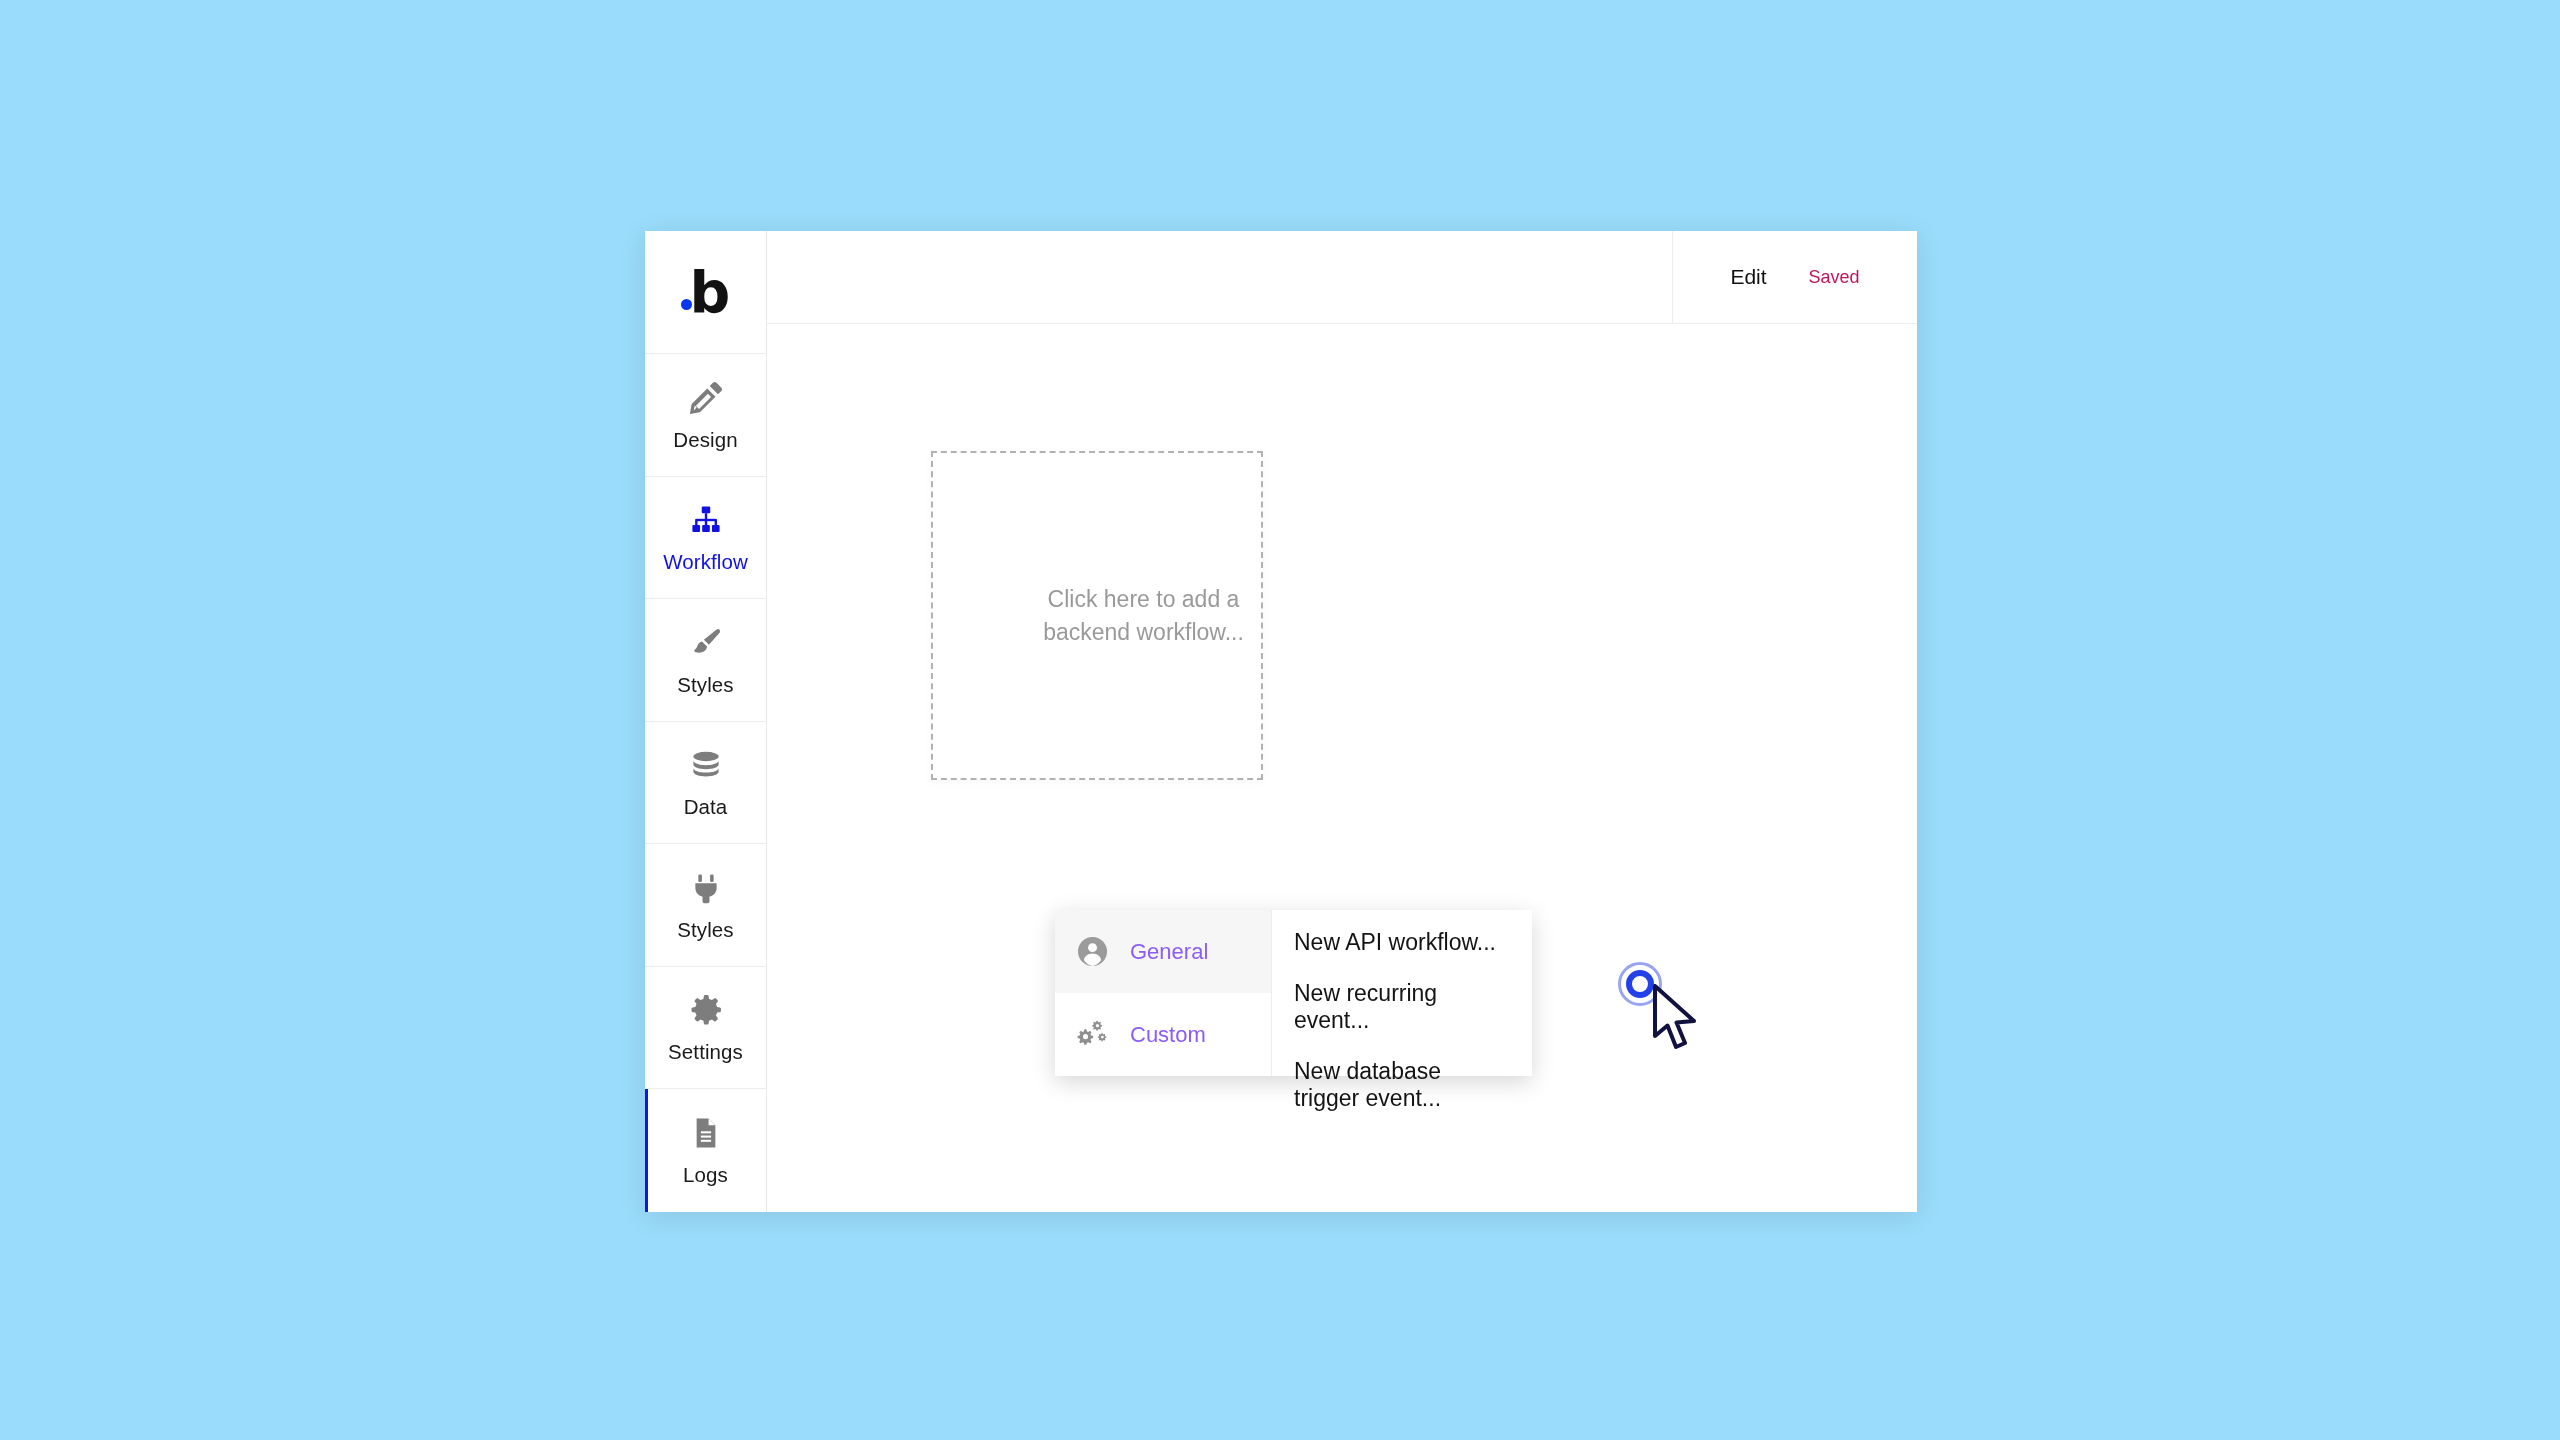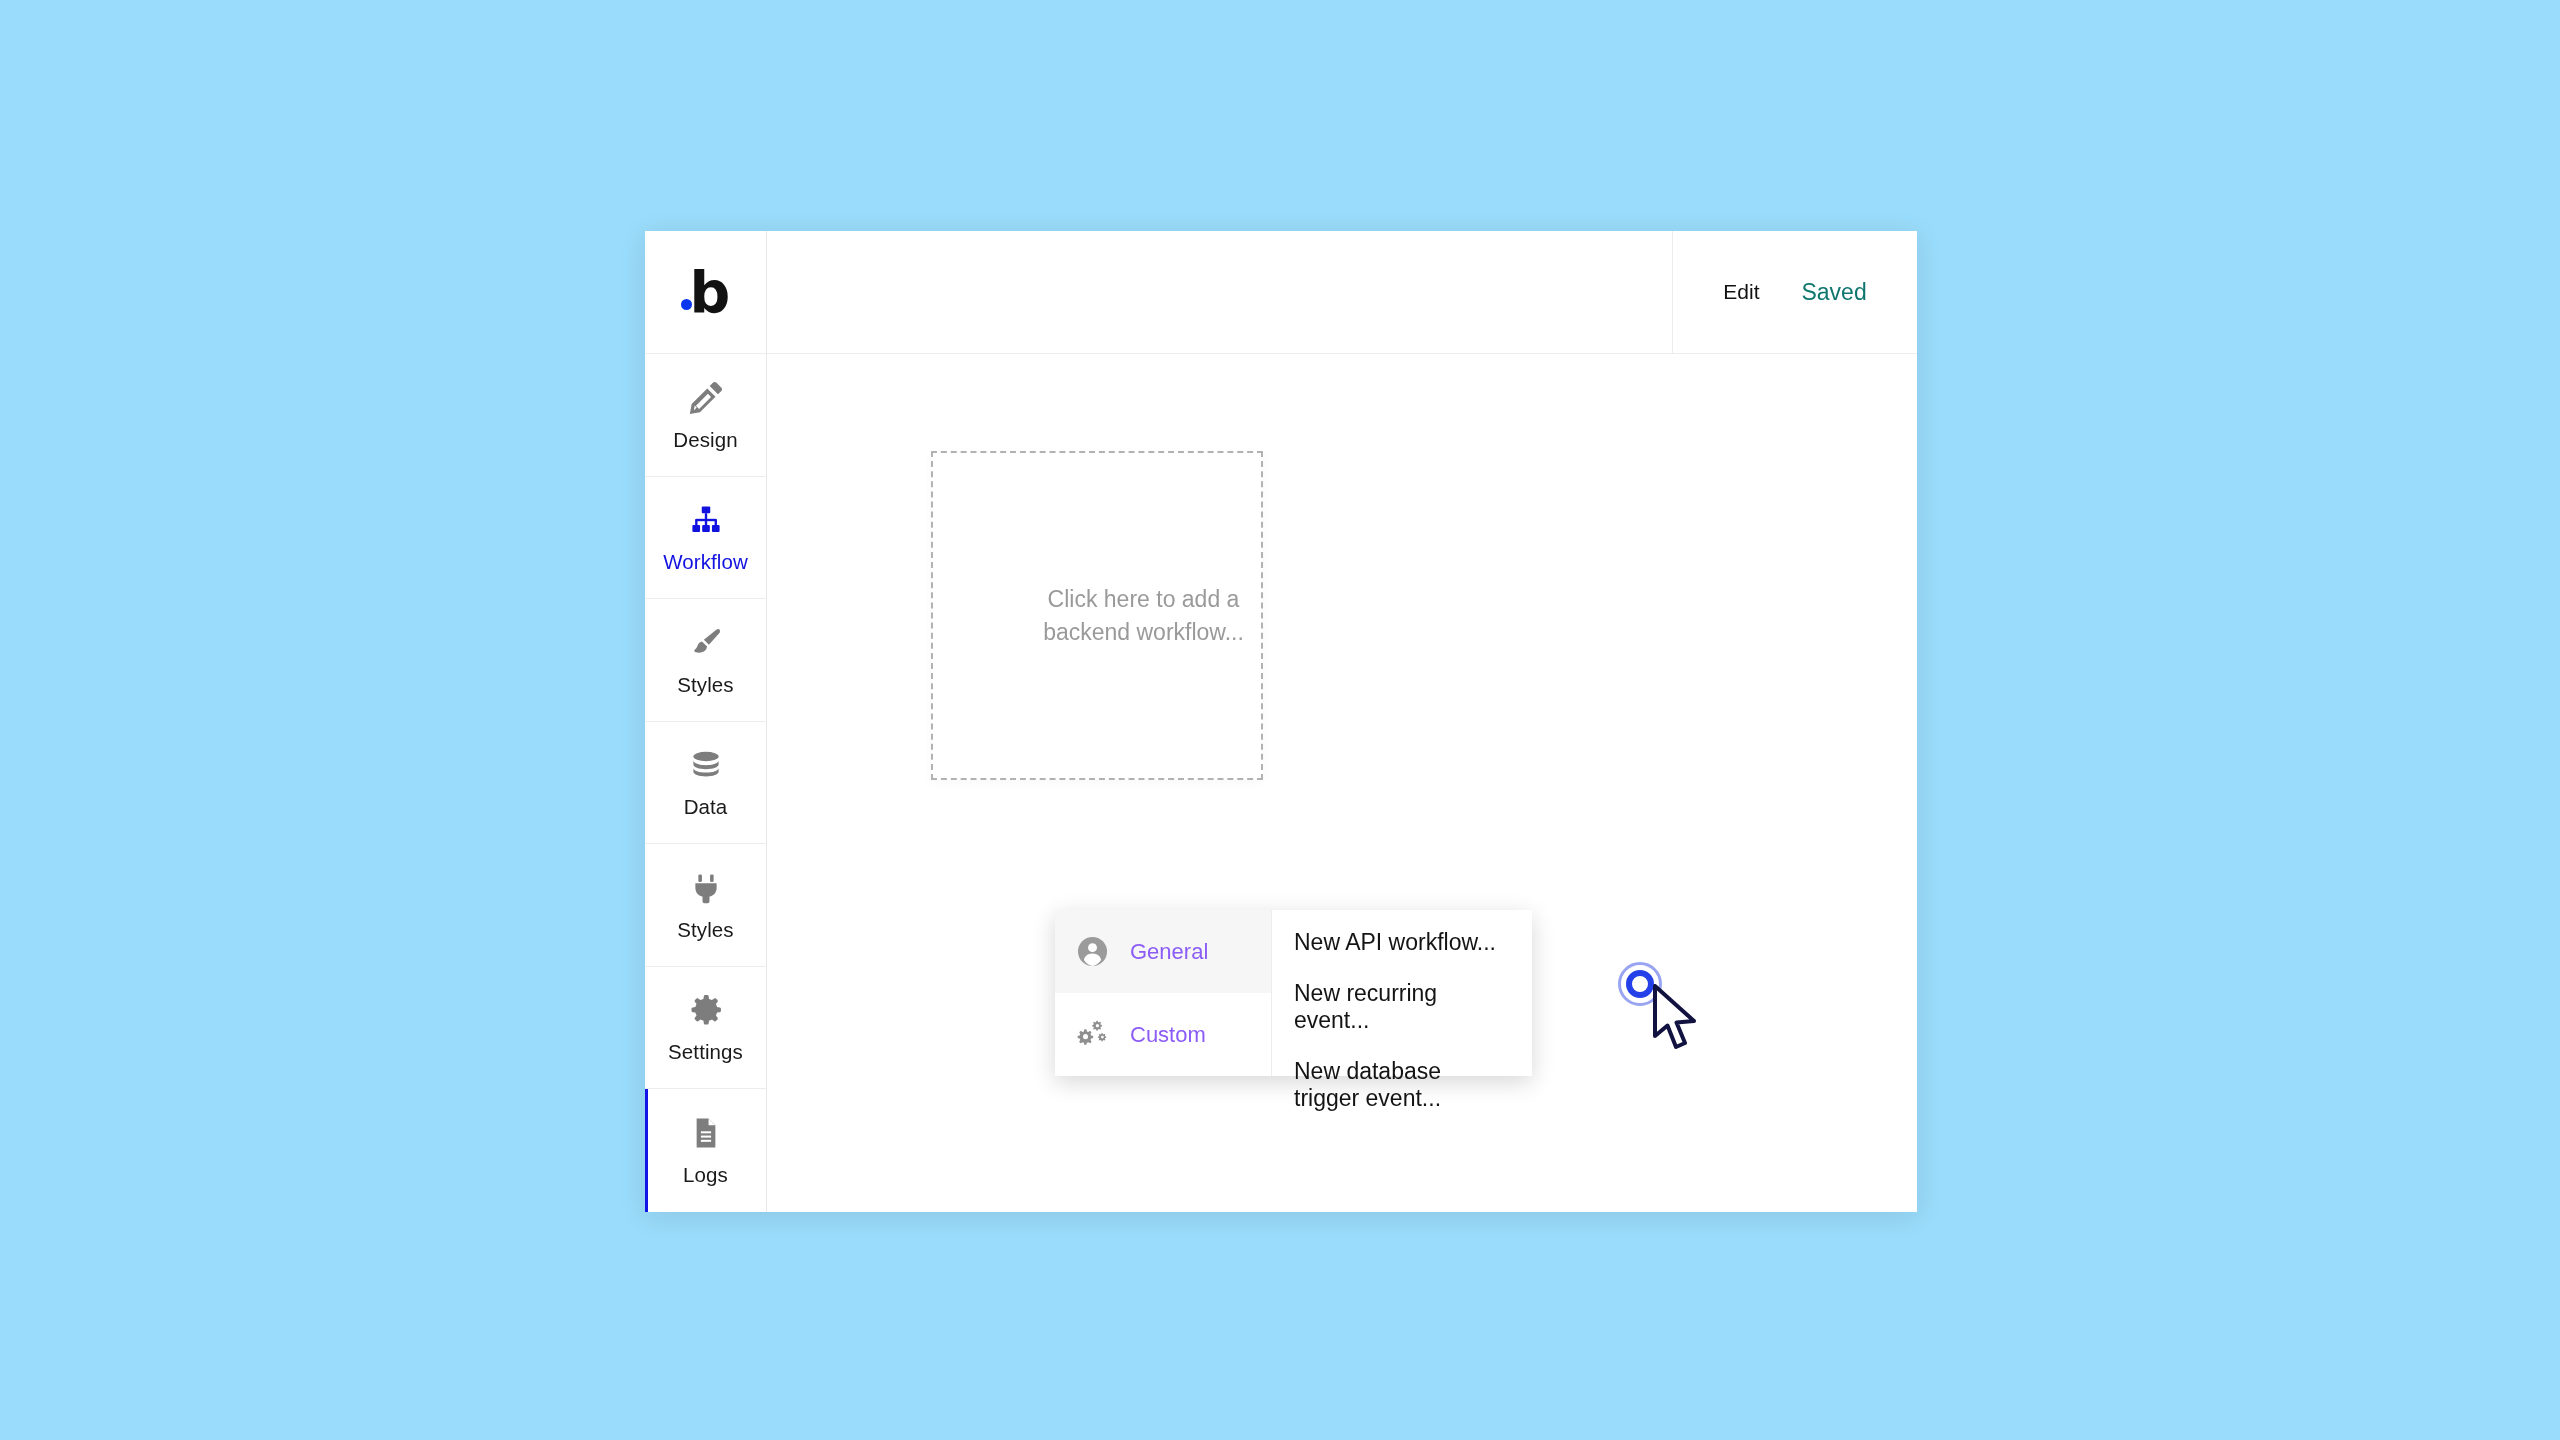--- a/index.html
+++ b/index.html
@@ -91,42 +91,42 @@
     position:absolute;
     left:0; top:0; bottom:0;
     width:3px;
     background:#1414e6;
   }
 
   
   #header {
     position:absolute;
     left:122px; top:0;
-    right:0; height:123px;
+    right:0; height:93px;
     border-bottom:1px solid #eceded;
     display:flex;
     align-items:stretch;
   }
   #header-left { flex:1 1 auto; }
   #header-right {
     width:245px;
     border-left:1px solid #eceded;
     display:flex;
     align-items:center;
     justify-content:center;
     gap:42px;
   }
   #edit-btn {
     font-size:21px;
     color:#111111;
     cursor:pointer;
   }
   #saved-label {
-    font-size:23px;
-    color:#0f766e;
+    font-size:18px;
+    color:#be185d;
   }
 
   
   #canvas {
     position:absolute;
     left:122px; top:123px;
     right:0; bottom:0;
     background:#ffffff;
     overflow:hidden;
   }

